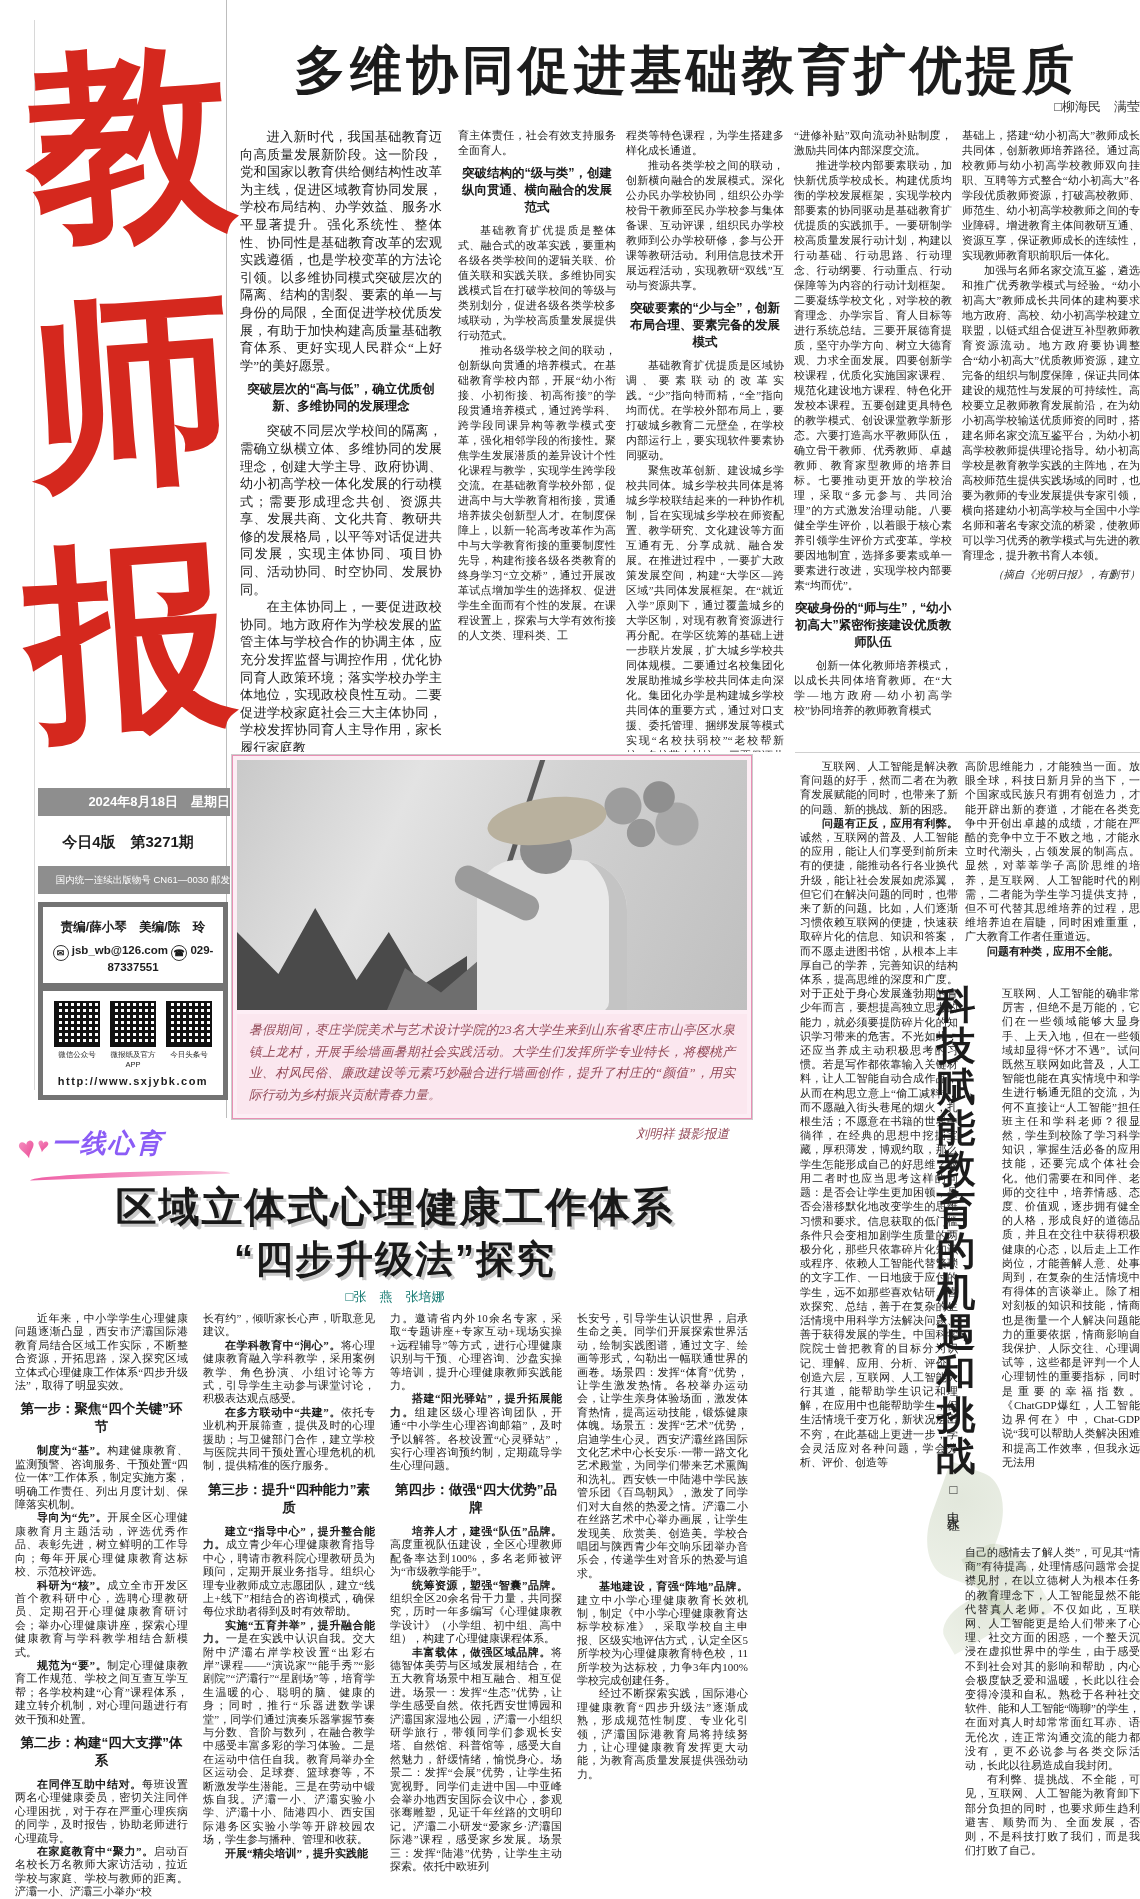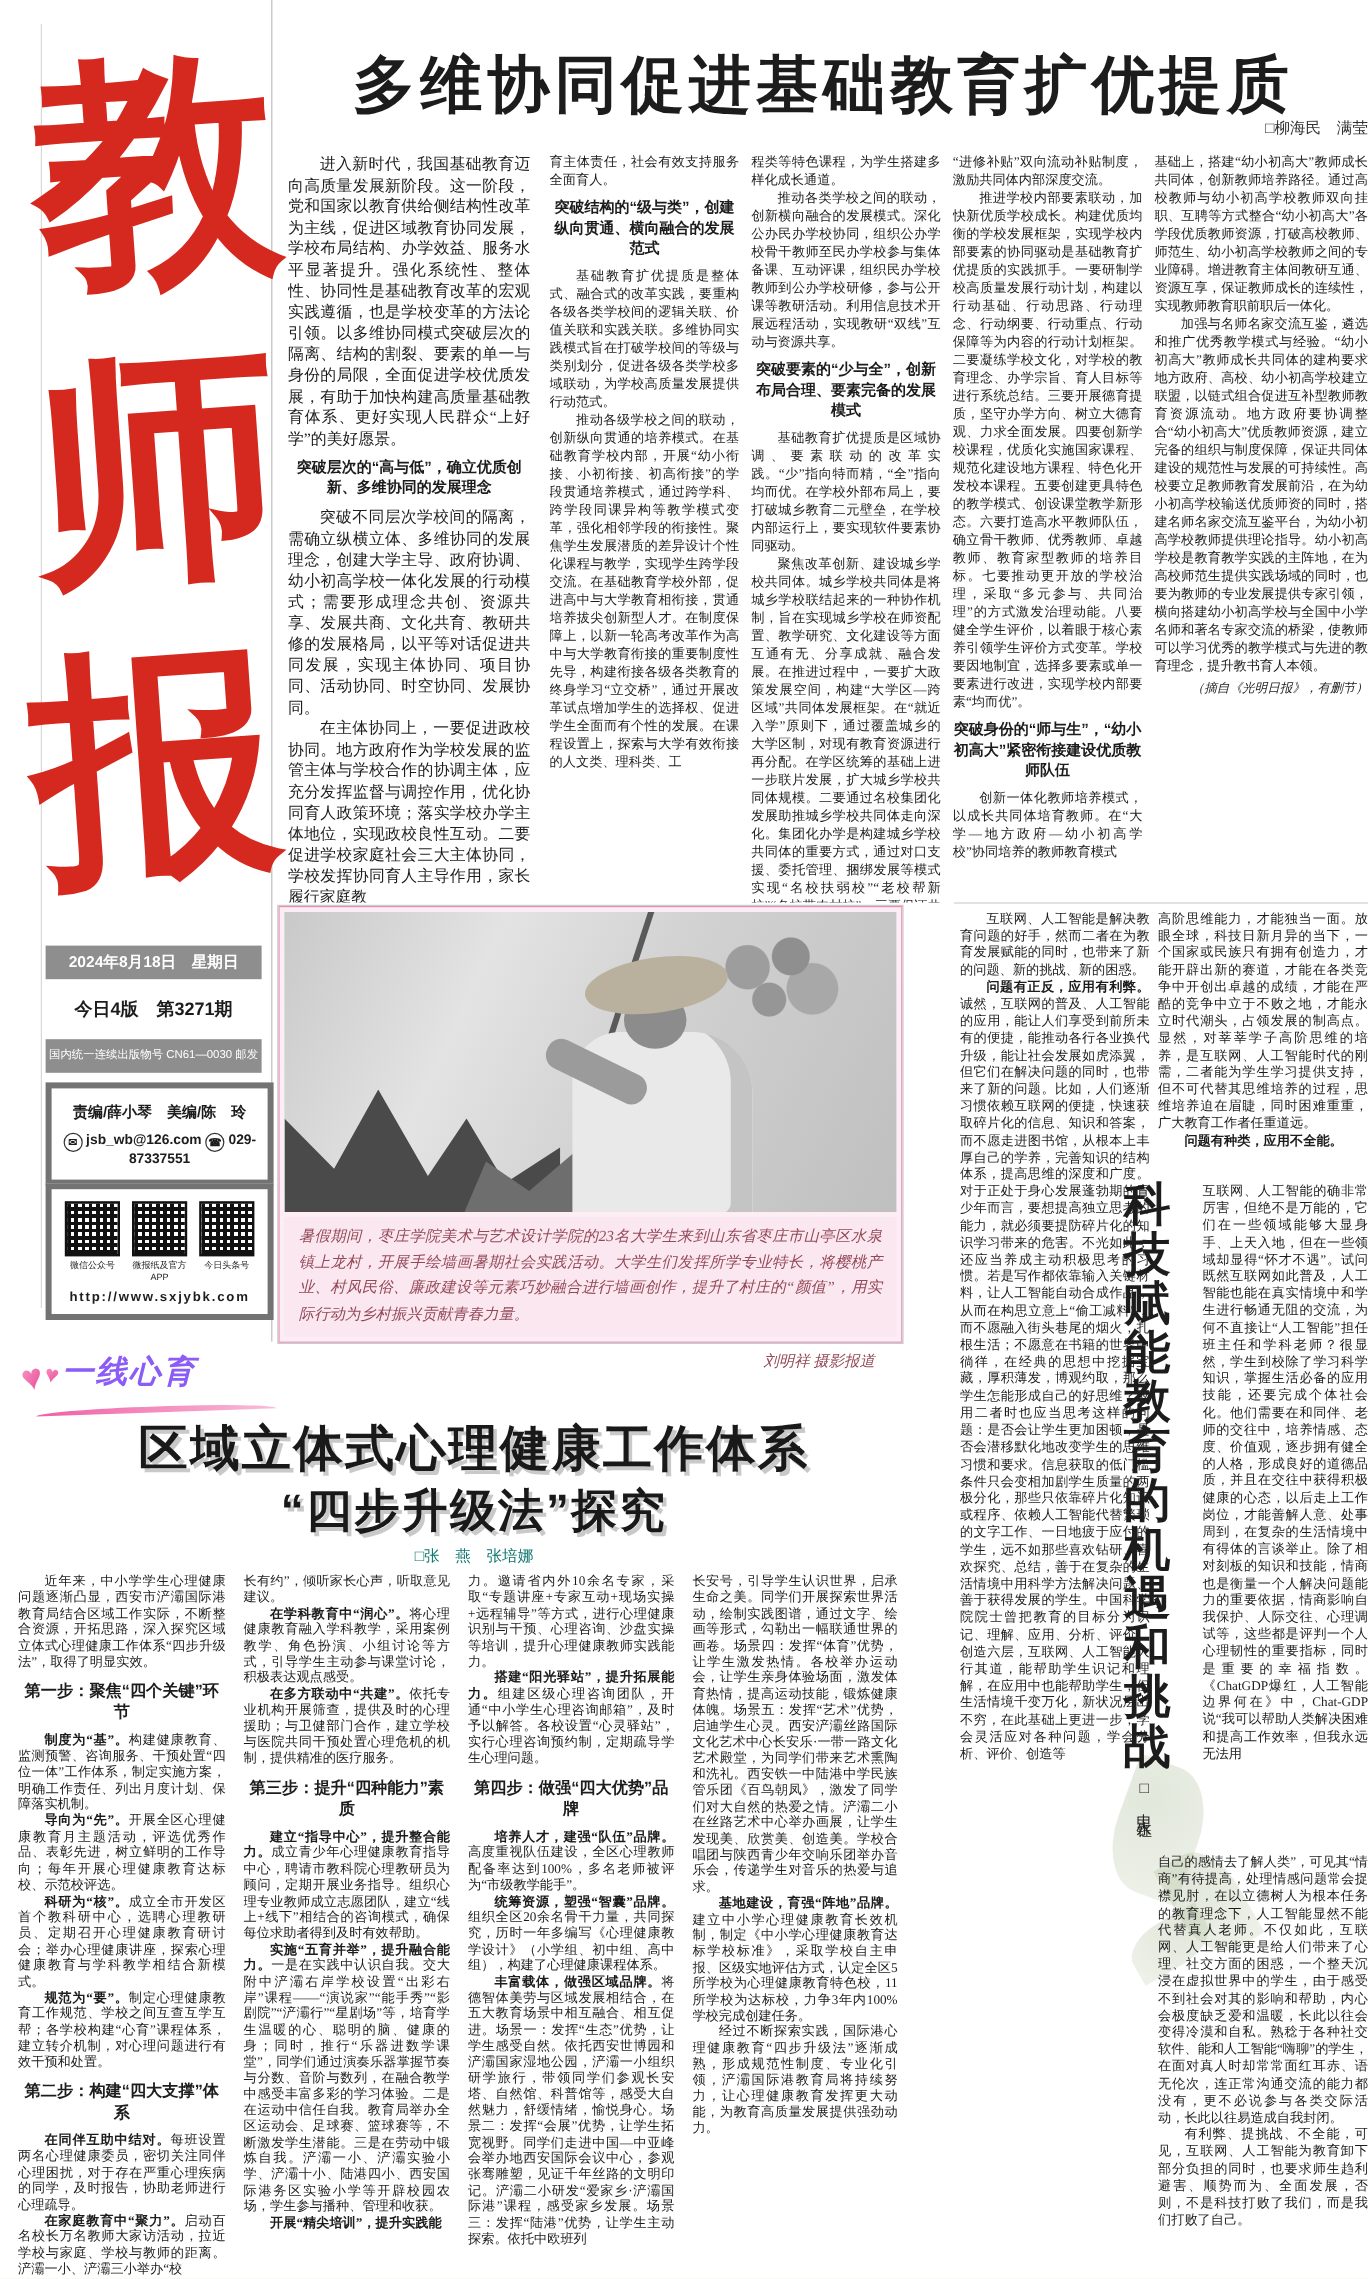--- a/index.html
+++ b/index.html
@@ -8,21 +8,21 @@
   .abs{position:absolute;}
   
   #masthead-char-wrap{left:28px;top:18px;width:190px;height:760px;}
   .mast-char{width:190px;height:248px;line-height:248px;text-align:center;
              font-size:205px;font-weight:bold;color:#d5281e;
              font-family:"DejaVu Serif","Liberation Serif",serif;transform:rotate(-4deg);}
   .side-rule{left:226px;top:0;width:1px;height:1118px;background:#bdbdbd;}
   .side-rule2{left:34px;top:20px;width:1px;height:1070px;background:#d8d8d8;}
   .gray-bar{left:38px;width:180px;height:28px;background:#8e8e8e;color:#ffffff;
             font-family:"Liberation Sans",sans-serif;font-size:13px;font-weight:bold;
-            line-height:28px;text-align:center;}
+            line-height:28px;text-align:right;padding-left:12px;}
   #edition-line{left:38px;top:822px;width:180px;height:40px;font-size:15px;font-weight:bold;
             line-height:40px;text-align:center;font-family:"Liberation Sans",sans-serif;}
   #issue-bar{top:866px;font-size:9.5px;font-weight:normal;}
   .side-box{left:38px;width:180px;border:5px solid #737373;background:#fff;}
   #editor-box{top:902px;height:76px;}
   #editor-line{margin-top:12px;text-align:center;font-size:12.5px;font-weight:bold;
                font-family:"Liberation Sans",sans-serif;}
   #contact-line{margin-top:8px;text-align:center;font-size:11.5px;font-weight:bold;
                 font-family:"Liberation Sans",sans-serif;}
   .c-icon{display:inline-block;width:14px;height:14px;border:1px solid #333;border-radius:50%;

